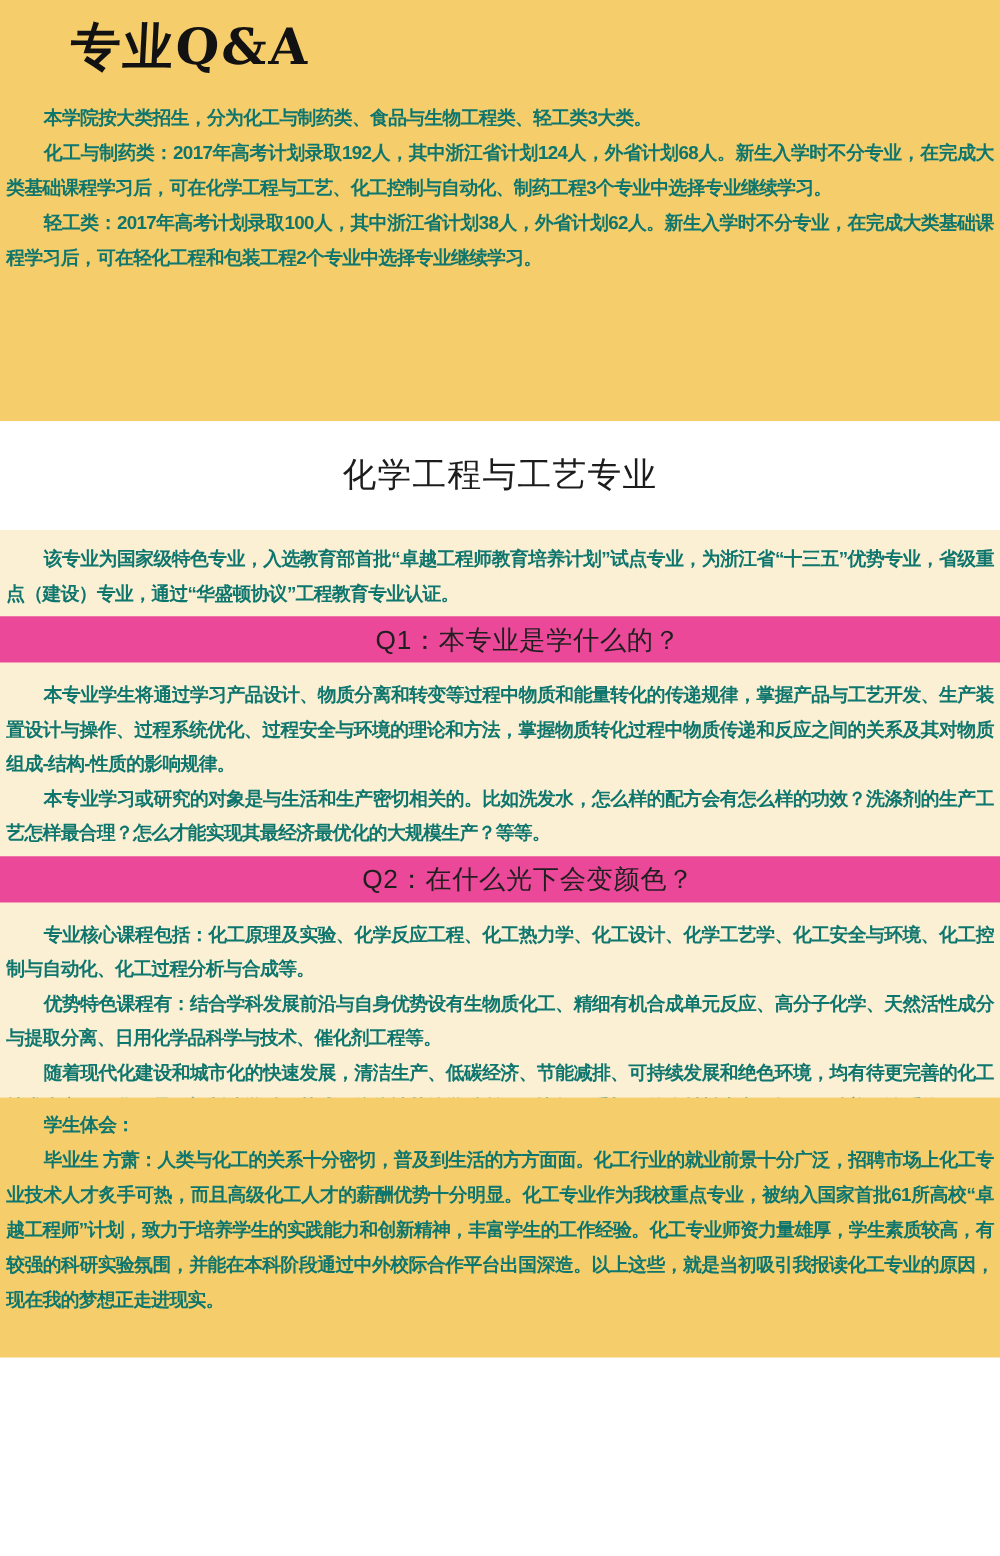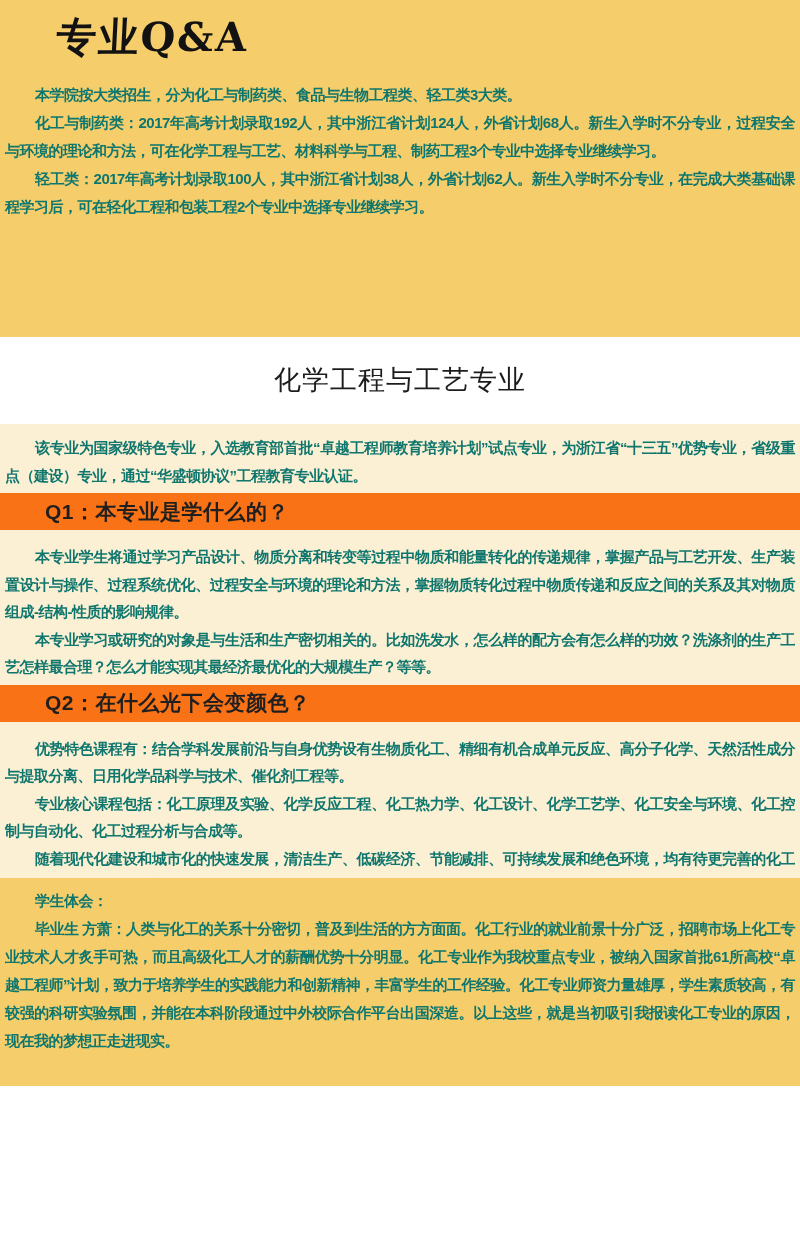--- a/index.html
+++ b/index.html
@@ -60,68 +60,69 @@
     letter-spacing: 1px;
   }
 
   
   .sec-detail {
     height: 454px;
     padding: 10px 5px 0 5px;
   }
   .sec-detail .body-p { line-height: 27.5px; }
   .q-bar {
-    background: #f97316;
+    background: #ec4899;
     height: 37px;
     margin: 4px -5px 13px -5px;
     display: flex;
     align-items: center;
     padding-left: 45px;
     font-size: 21px;
-    font-weight: bold;
+    font-weight: normal;
     color: #1f1f1f;
     letter-spacing: 0.5px;
+    justify-content: center;
   }
 
   
   .sec-student {
     height: 208px;
     padding: 9px 5px 0 5px;
   }
 </style>
 </head>
 <body>
 
 <div class="page">
 
   <section class="band-yellow sec-top">
     <h1 class="brush-title">专业Q&amp;A</h1>
     <p class="body-p">本学院按大类招生，分为化工与制药类、食品与生物工程类、轻工类3大类。</p>
-    <p class="body-p">化工与制药类：2017年高考计划录取192人，其中浙江省计划124人，外省计划68人。新生入学时不分专业，过程安全与环境的理论和方法，可在化学工程与工艺、材料科学与工程、制药工程3个专业中选择专业继续学习。</p>
+    <p class="body-p">化工与制药类：2017年高考计划录取192人，其中浙江省计划124人，外省计划68人。新生入学时不分专业，在完成大类基础课程学习后，可在化学工程与工艺、化工控制与自动化、制药工程3个专业中选择专业继续学习。</p>
     <p class="body-p">轻工类：2017年高考计划录取100人，其中浙江省计划38人，外省计划62人。新生入学时不分专业，在完成大类基础课程学习后，可在轻化工程和包装工程2个专业中选择专业继续学习。</p>
   </section>
 
   <section class="band-white sec-title">
     <h2 class="major-title">化学工程与工艺专业</h2>
   </section>
 
   <section class="band-cream sec-detail">
     <p class="body-p">该专业为国家级特色专业，入选教育部首批“卓越工程师教育培养计划”试点专业，为浙江省“十三五”优势专业，省级重点（建设）专业，通过“华盛顿协议”工程教育专业认证。</p>
 
     <div class="q-bar">
       <span>Q1：本专业是学什么的？</span>
     </div>
     <p class="body-p">本专业学生将通过学习产品设计、物质分离和转变等过程中物质和能量转化的传递规律，掌握产品与工艺开发、生产装置设计与操作、过程系统优化、过程安全与环境的理论和方法，掌握物质转化过程中物质传递和反应之间的关系及其对物质组成-结构-性质的影响规律。</p>
     <p class="body-p">本专业学习或研究的对象是与生活和生产密切相关的。比如洗发水，怎么样的配方会有怎么样的功效？洗涤剂的生产工艺怎样最合理？怎么才能实现其最经济最优化的大规模生产？等等。</p>
 
     <div class="q-bar">
       <span>Q2：在什么光下会变颜色？</span>
     </div>
+    <p class="body-p">专业核心课程包括：化工原理及实验、化学反应工程、化工热力学、化工设计、化学工艺学、化工安全与环境、化工控制与自动化、化工过程分析与合成等。</p>
     <p class="body-p">优势特色课程有：结合学科发展前沿与自身优势设有生物质化工、精细有机合成单元反应、高分子化学、天然活性成分与提取分离、日用化学品科学与技术、催化剂工程等。</p>
-    <p class="body-p">专业核心课程包括：化工原理及实验、化学反应工程、化工热力学、化工设计、化学工艺学、化工安全与环境、化工控制与自动化、化工过程分析与合成等。</p>
 
     <p class="body-p">随着现代化建设和城市化的快速发展，清洁生产、低碳经济、节能减排、可持续发展和绝色环境，均有待更完善的化工技术来实现。化工是一门制造学科，其成果往往被其他学科所用，比如，手机用什么材料生产既轻巧又精美？钱币使用了一种防伪技术后，在什么光下会变颜色？怎么通过防尘技术减少PM2.5，这些问题都需要化工知识和方法来解决。因此，本专业学生的就业率一直很高。</p>
   </section>
 
   <section class="band-yellow sec-student">
     <p class="body-p">学生体会：</p>
     <p class="body-p">毕业生 方萧：人类与化工的关系十分密切，普及到生活的方方面面。化工行业的就业前景十分广泛，招聘市场上化工专业技术人才炙手可热，而且高级化工人才的薪酬优势十分明显。化工专业作为我校重点专业，被纳入国家首批61所高校“卓越工程师”计划，致力于培养学生的实践能力和创新精神，丰富学生的工作经验。化工专业师资力量雄厚，学生素质较高，有较强的科研实验氛围，并能在本科阶段通过中外校际合作平台出国深造。以上这些，就是当初吸引我报读化工专业的原因，现在我的梦想正走进现实。</p>
   </section>
 
 </div>

